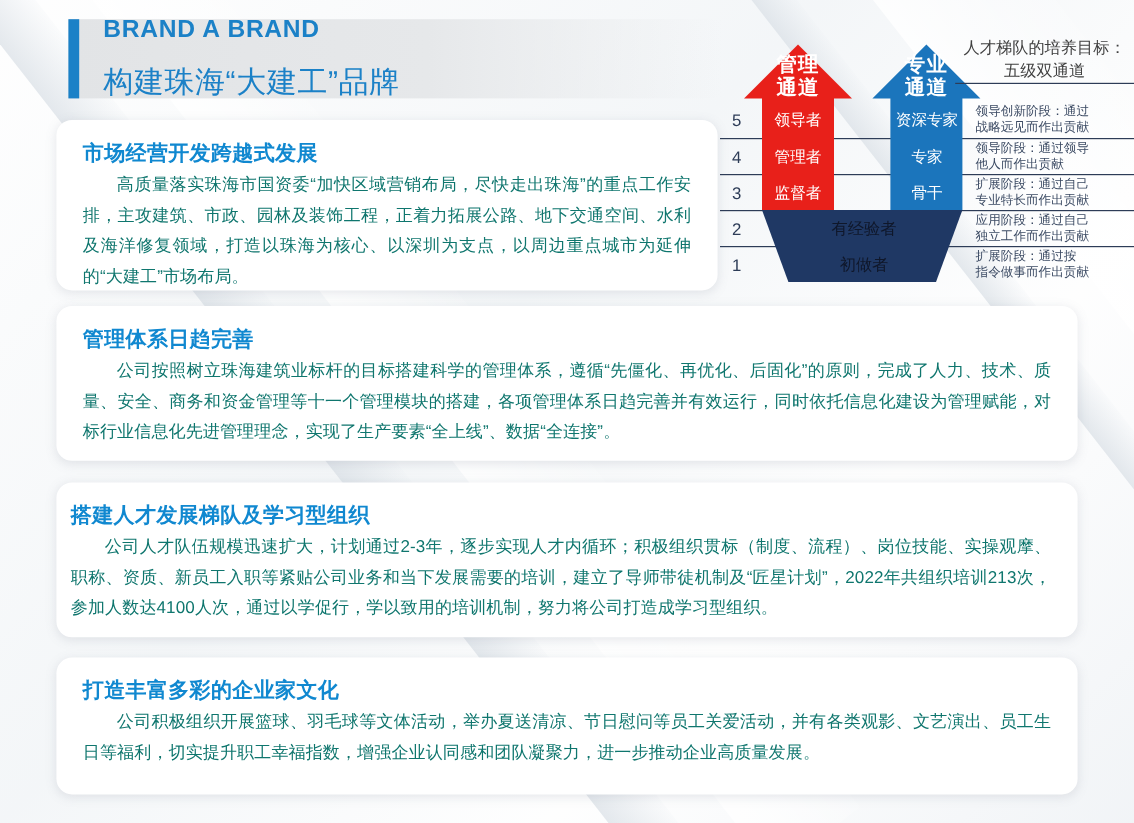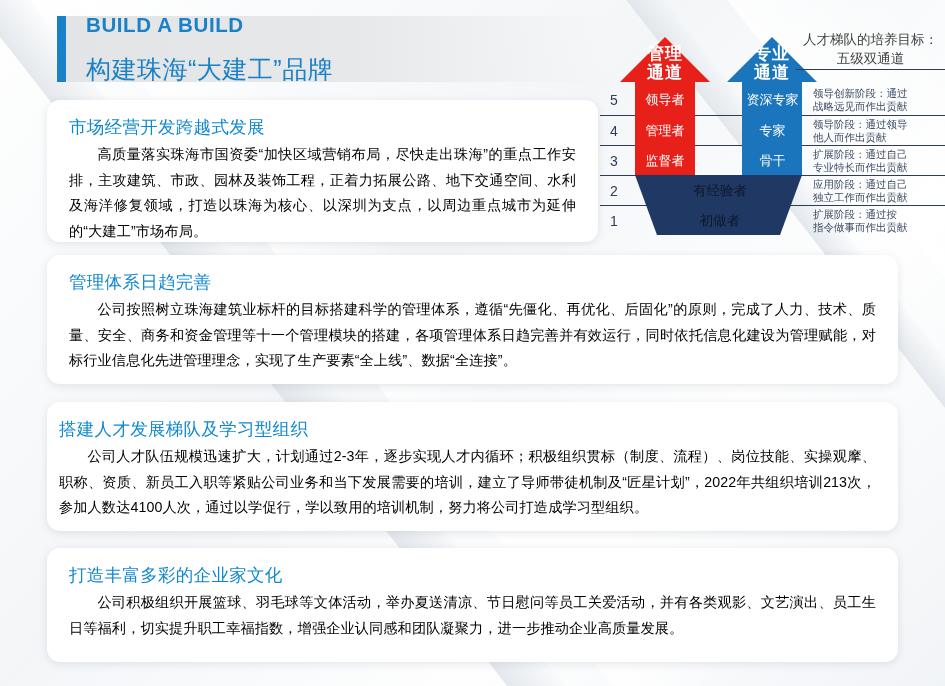--- a/index.html
+++ b/index.html
@@ -44,25 +44,25 @@
 
   
   .card{
     position:absolute;z-index:3;
     background:#ffffff;border-radius:13px;
     box-shadow:0 2px 9px rgba(110,120,135,.17);
     box-sizing:border-box;
     padding:14px 22px 14px 22px;
   }
   .card h3{
-    margin:0 0 2px 0;color:#1088d0;font-size:17.5px;font-weight:normal;
+    margin:0 0 2px 0;color:#1088d0;font-size:17.5px;font-weight:bold;
     letter-spacing:.3px;line-height:26px;
   }
   .card p{
-    margin:0;color:#000000;font-size:14.2px;line-height:25.5px;
+    margin:0;color:#0f766e;font-size:14.2px;line-height:25.5px;
     text-align:justify;text-indent:2em;letter-spacing:.1px;
   }
   #card1{left:47px;top:100px;width:551px;height:142px;}
   #card2{left:47px;top:255px;width:851px;height:129px;}
   #card3{left:47px;top:402px;width:851px;height:129px;padding-left:12px;}
   #card4{left:47px;top:548px;width:851px;height:114px;}
 
   
   #diagram{position:absolute;left:600px;top:30px;width:345px;height:205px;z-index:4;}
   #diagram .rows{position:absolute;left:0;top:55px;width:345px;height:150px;}
@@ -113,21 +113,21 @@
   <div class="stripe" style="left:30px;top:-60px;width:90px;height:1000px;"></div>
   <div class="stripe dk" style="left:470px;top:-200px;width:30px;height:1100px;"></div>
   <div class="stripe" style="left:540px;top:-240px;width:120px;height:1100px;"></div>
   <div class="stripe dk" style="left:880px;top:-260px;width:36px;height:1100px;"></div>
 
 </div>
 
 <div id="header">
   <div class="bar"></div>
   <div class="htxt">
-    <div class="en">BUILD A BUILD</div>
+    <div class="en">BRAND A BRAND</div>
     <div class="cn">构建珠海“大建工”品牌</div>
   </div>
 </div>
 
 <div class="card" id="card1">
   <h3>市场经营开发跨越式发展</h3>
   <p>高质量落实珠海市国资委“加快区域营销布局，尽快走出珠海”的重点工作安排，主攻建筑、市政、园林及装饰工程，正着力拓展公路、地下交通空间、水利及海洋修复领域，打造以珠海为核心、以深圳为支点，以周边重点城市为延伸的“大建工”市场布局。</p>
 </div>
 
 <div class="card" id="card2">

